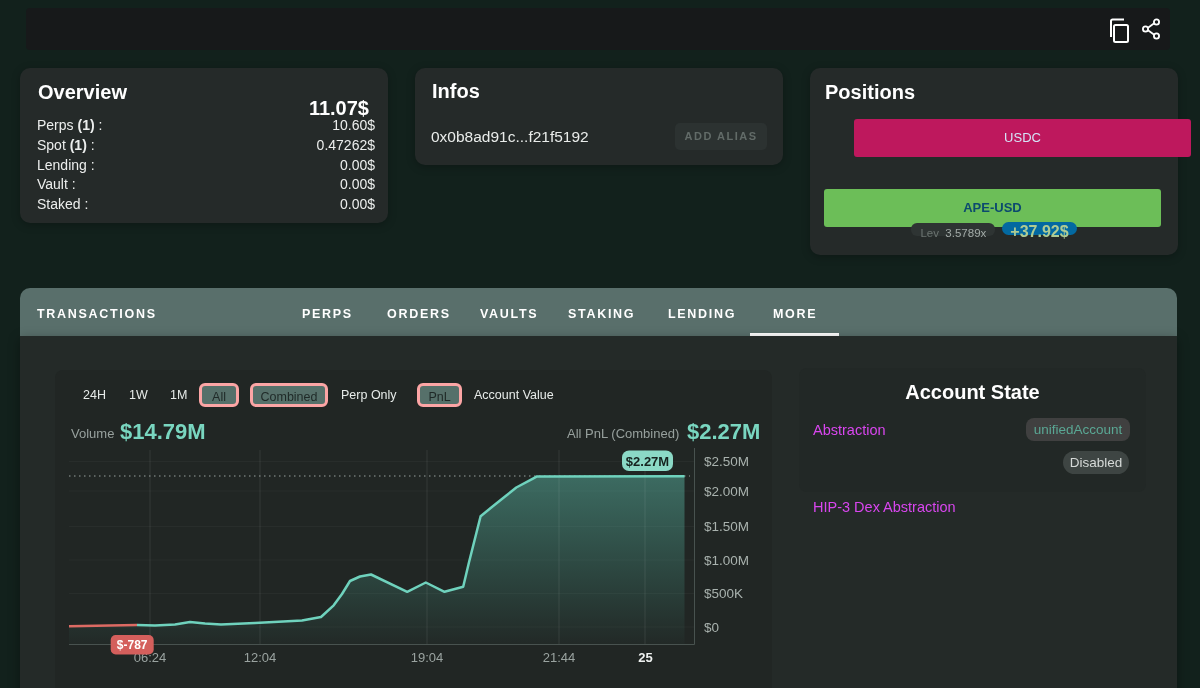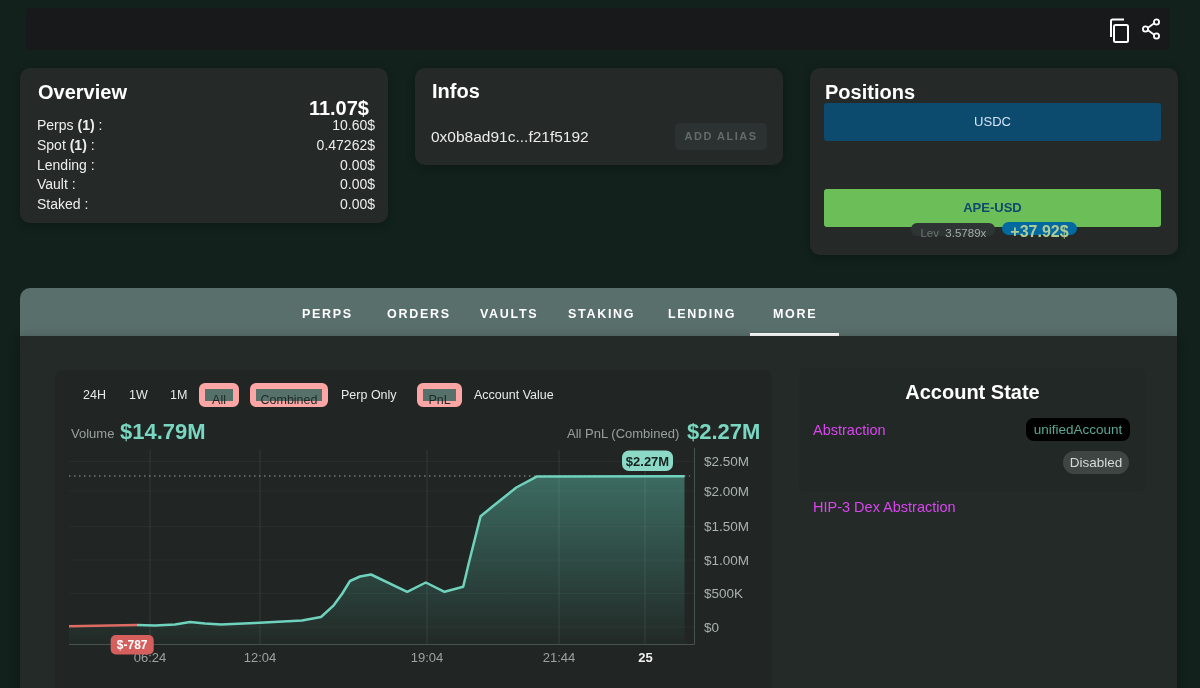--- a/index.html
+++ b/index.html
@@ -15,45 +15,45 @@
   
   .card { background:#252a29; border-radius:10px; box-shadow:0 2px 8px rgba(0,0,0,0.25); }
   #card-overview { left:20px; top:68px; width:368px; height:155px; }
   #card-infos    { left:415px; top:68px; width:368px; height:97px; }
   #card-pos      { left:810px; top:68px; width:368px; height:187px; }
   h2 { color:#fff; font-size:20px; font-weight:bold; }
 
   .orow { position:absolute; left:37px; width:338px; display:flex; justify-content:space-between; color:#eceeed; font-size:14px; }
   #addalias { position:absolute; left:675px; top:123px; width:92px; height:27px; background:#2c3231; border-radius:5px; color:#626b68; font-size:11px; font-weight:bold; letter-spacing:1.5px; text-align:center; line-height:27px; }
   .posbtn { position:absolute; left:824px; width:337px; height:38px; border-radius:3px; color:#fff; font-size:13px; text-align:center; }
-  #btn-usdc { top:103px; background:#0c4a6e; line-height:38px; color:#d5e3f7; }
+  #btn-usdc { top:119px; background:#be185d; line-height:38px; color:#d5e3f7;margin-left:30px; }
   #btn-ape { top:189px; background:#6cbe58; line-height:38px; color:#0c4a6e;font-weight:bold; }
   #lev-row { position:absolute; left:810px; top:222px; width:368px; text-align:center; }
   #lev-row .chip1 { display:inline-block; background:#2e3433; color:#a2aaa7; font-size:11.5px; padding:3.5px 9px; border-radius:6px; margin-right:7px; height:12.5px; line-height:12.5px;}
   #lev-row .chip2 { display:inline-block; background:#0369a1; color:#aecb93; font-size:16px; font-weight:bold; padding:3.5px 8px; border-radius:8px; height:12.5px; line-height:12.5px;}
 
   
   #tabbar { left:20px; top:288px; width:1157px; height:48px; background:#596f6b; border-radius:10px 10px 0 0; }
   .tab { position:absolute; top:2px; height:48px; line-height:48px; color:#ffffff; font-size:12.5px; font-weight:bold; letter-spacing:1.7px; }
   #tab-underline { position:absolute; left:730px; top:45px; width:89px; height:3px; background:#fff; }
 
   
   #content { left:20px; top:336px; width:1157px; height:372px; background:#242a28; border-radius:0 0 10px 10px; box-shadow:0 3px 12px rgba(0,0,0,0.35); }
 
   
   #chartpanel { left:55px; top:370px; width:717px; height:330px; background:#212624; border-radius:8px; }
   .ctl { position:absolute; top:383px; height:24px; line-height:24px; font-size:12.5px; color:#e7ebe9; }
-  .ctlbtn { position:absolute; top:383px; height:24px; line-height:22px; font-size:12.5px; color:#1f2927; background:#56706a; border:6px solid #fca5a5; border-radius:6px; text-align:center; }
+  .ctlbtn { position:absolute; top:383px; height:24px; line-height:22px; font-size:12.5px; color:#1f2927; background:#56706a; border:3px solid #fca5a5; border-radius:6px; text-align:center; }
   .vlabel { color:#97a09d; font-size:13px; }
   .vvalue { color:#79d6c0; font-size:22px; font-weight:bold; }
 
   
   #acct { left:799px; top:368px; width:347px; height:124px; background:#222826; border-radius:8px; }
   .arow { position:absolute; left:813px; font-size:14.5px; color:#d946ef; }
-  .chip-teal { position:absolute; left:1026px; top:418px; width:104px; height:23px; background:#000000; border-radius:8px; color:#5aa794; font-size:13.5px; text-align:center; line-height:23px; }
+  .chip-teal { position:absolute; left:1026px; top:418px; width:104px; height:23px; background:#404040; border-radius:8px; color:#5aa794; font-size:13.5px; text-align:center; line-height:23px; }
   .chip-gray { position:absolute; left:1063px; top:451px; width:66px; height:23px; background:#3e4543; border-radius:12px; color:#d6dad8; font-size:13.5px; text-align:center; line-height:23px; }
 </style>
 </head>
 <body>
   <div class="abs" id="topbar">
     <svg style="left:1082px" width="24" height="28" viewBox="0 0 24 28" fill="none" stroke="#fff" stroke-width="2">
       <rect x="6" y="8" width="14" height="17" rx="1.5"></rect>
       <path d="M 3 20 L 3 4 A 1.5 1.5 0 0 1 4.5 2.5 L 16 2.5"></path>
     </svg>
     <svg style="left:1115px" width="22" height="24" viewBox="0 0 22 24" fill="none" stroke="#fff" stroke-width="1.8">
@@ -94,20 +94,21 @@
   <div class="abs" style="left:431px; top:128px; font-size:15.5px; color:#e9ecea;">0x0b8ad91c...f21f5192</div>
   <div class="abs" id="addalias">ADD ALIAS</div>
 
   <div class="abs card" id="card-pos"></div>
   <h2 class="abs" style="left:825px; top:81px; color:#fff; font-size:20px;">Positions</h2>
   <div class="abs posbtn" id="btn-usdc">USDC</div>
   <div class="abs posbtn" id="btn-ape">APE-USD</div>
   <div class="abs" id="lev-row"><span class="chip1"><span style="color:#6b7471">Lev</span>&nbsp; 3.5789x</span><span class="chip2">+37.92$</span></div>
 
   <div class="abs" id="tabbar">
+    <div class="tab" style="left:17px">TRANSACTIONS</div>
     <div class="tab" style="left:282px">PERPS</div>
     <div class="tab" style="left:367px">ORDERS</div>
     <div class="tab" style="left:460px">VAULTS</div>
     <div class="tab" style="left:548px">STAKING</div>
     <div class="tab" style="left:648px">LENDING</div>
     <div class="tab" style="left:753px">MORE</div>
     <div id="tab-underline"></div>
   </div>
 
   <div class="abs" id="content"></div>

